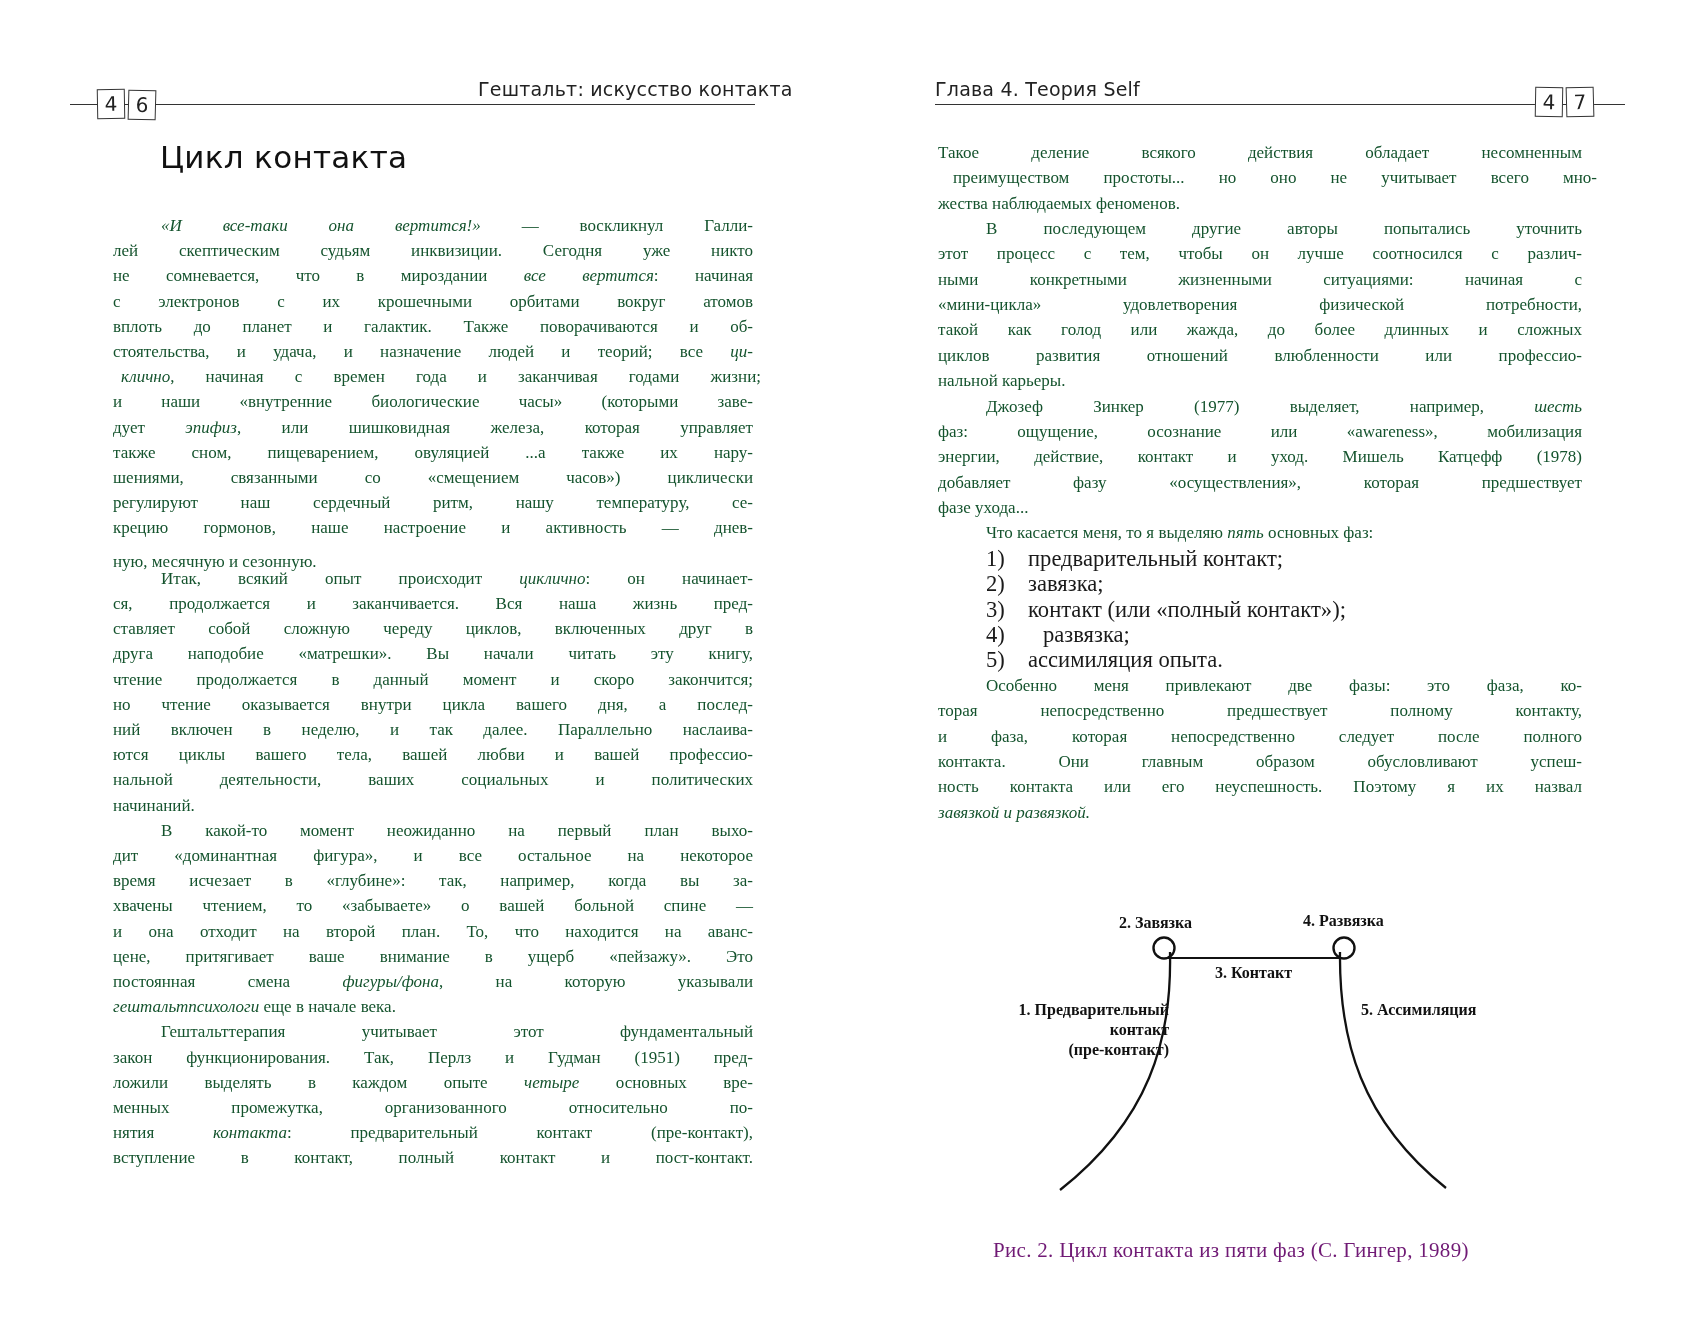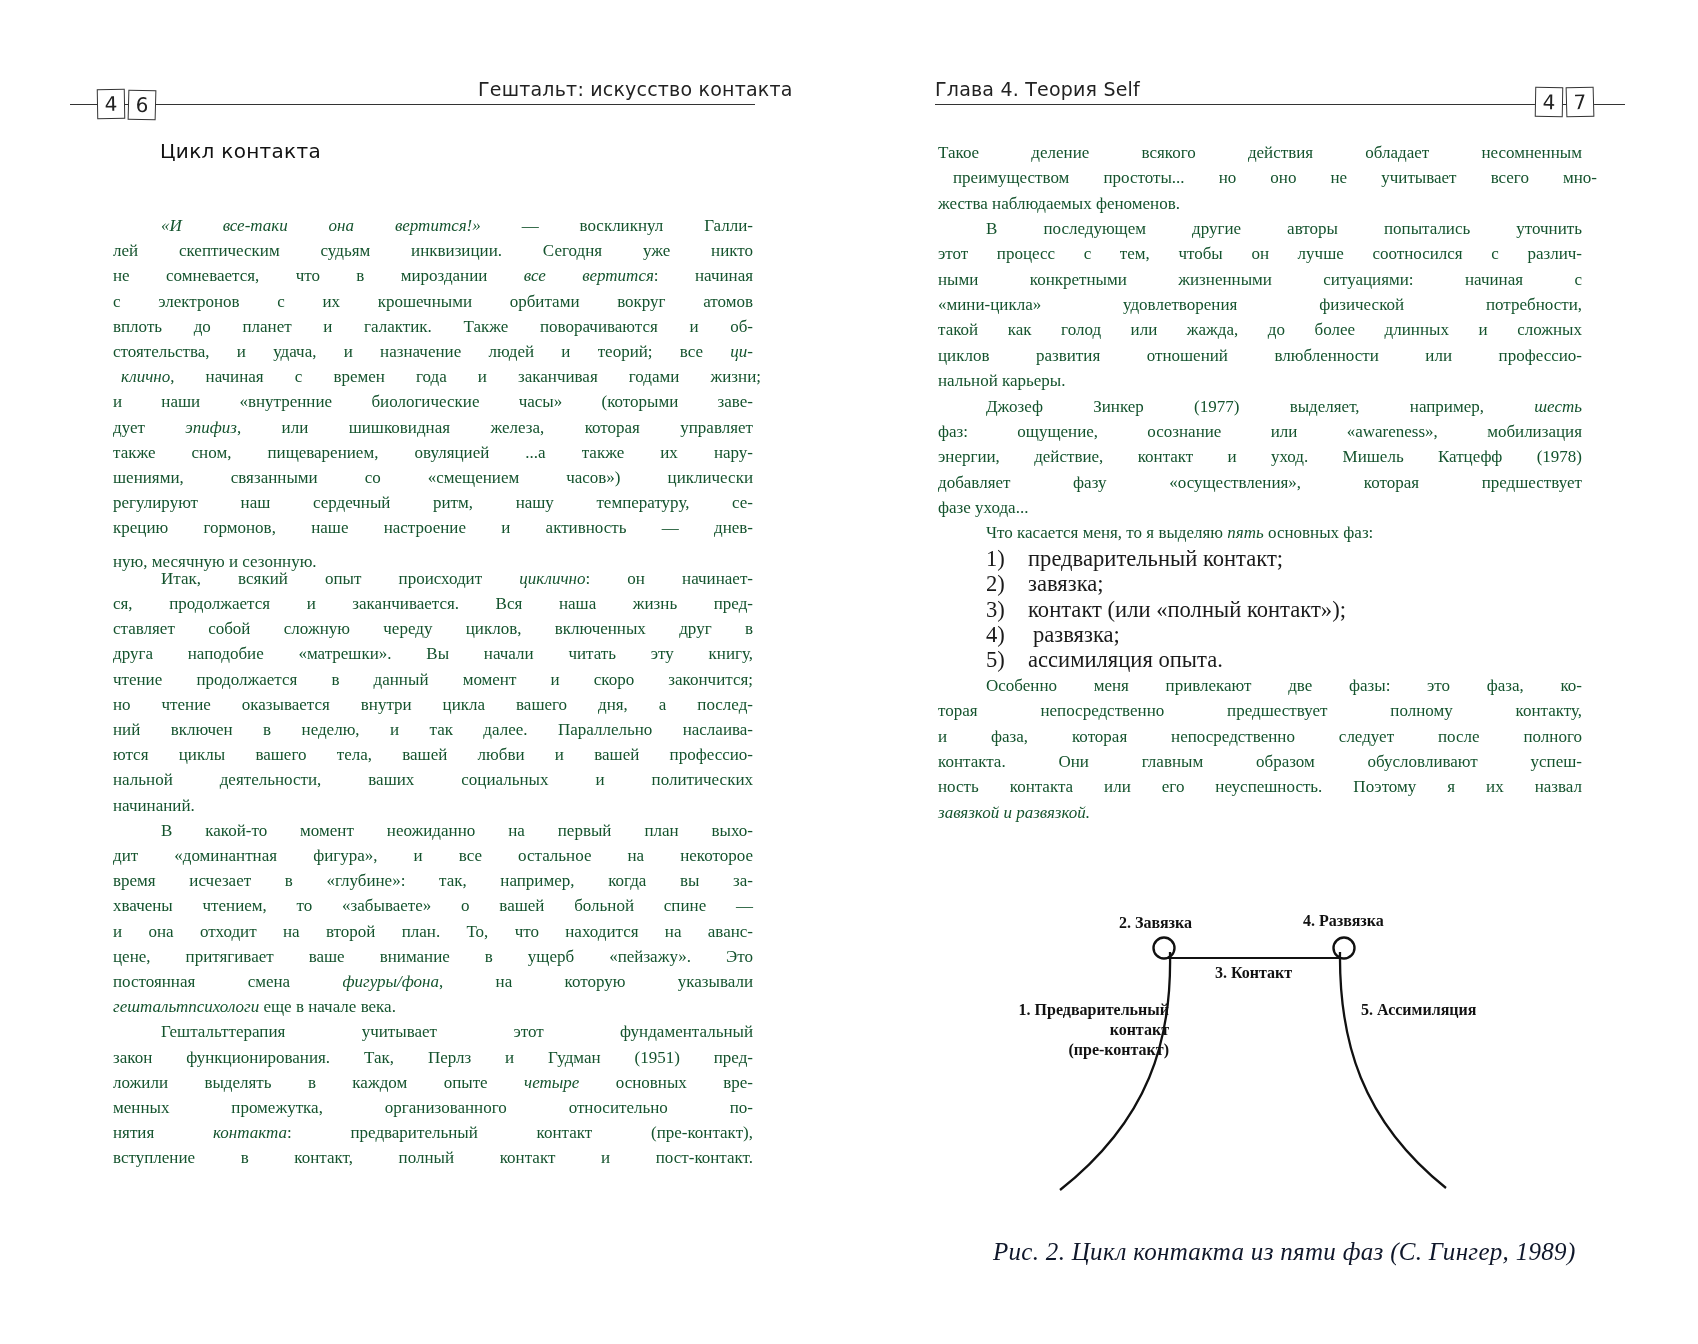--- a/index.html
+++ b/index.html
@@ -6,31 +6,31 @@
   body { width: 1698px; height: 1344px; position: relative; overflow: hidden; color: #1a1a1a; }
   .page { position: absolute; top: 0; height: 1344px; }
   .page-left { left: 0; width: 849px; }
   .page-right { left: 849px; width: 849px; }
 
   .running-head { position: absolute; font-family: "DejaVu Sans", sans-serif; font-size: 19px; color: #222; letter-spacing: 0.2px; }
   .head-rule { position: absolute; height: 0; border-top: 1.6px solid #333; }
   .pnum-box { position: absolute; width: 26px; height: 28px; border: 1.6px solid #333; background: #fff;
               font-family: "DejaVu Sans", sans-serif; font-size: 20px; line-height: 28px; text-align: center; color: #222; }
 
-  .chapter-title { position: absolute; font-family: "DejaVu Sans", sans-serif; font-size: 20px; color: #111; letter-spacing: 0.3px; }
+  .chapter-title { position: absolute; font-family: "DejaVu Sans", sans-serif; font-size: 31px; color: #111; letter-spacing: 0.3px; }
 
   .line { position: absolute; font-family: "Liberation Serif", serif; font-size: 17px; line-height: 27px;
           white-space: nowrap; color: #14532d; }
   .line.j { text-align: justify; text-align-last: justify; }
   .it { font-style: italic; }
 
   .list-num { position: absolute; font-family: "Liberation Serif", serif; font-size: 22.6px; line-height: 27px; }
 
   .fig-label { position: absolute; font-family: "Liberation Serif", serif; font-weight: bold; font-size: 16px; line-height: 20px; color: #111; white-space: nowrap; }
-  .fig-caption { position: absolute; font-family: "Liberation Serif", serif; font-style: italic; font-size: 25px; color: #0f172a; white-space: nowrap; letter-spacing: 0.3px; }
+  .fig-caption { position: absolute; font-family: "Liberation Serif", serif; font-size: 21px; color: #701a75; white-space: nowrap; letter-spacing: 0.3px; }
   svg.diagram { position: absolute; left: 0; top: 0; }
 </style>
 </head>
 <body>
 
 <div class="page page-left">
   <div class="head-rule" style="left:70px; top:104px; width:685px;"></div>
   <div class="pnum-box" style="left:97px; top:89px; transform:rotate(-1deg);">4</div>
   <div class="pnum-box" style="left:128px; top:90px; transform:rotate(1.5deg);">6</div>
   <div class="running-head" style="left:478px; top:78px;">Гештальт: искусство контакта</div>
@@ -114,21 +114,21 @@
       <div>
         <div class="list-num" style="left: 137px; top: 570.3px;">2)</div>
         <div class="list-num" style="left: 179px; top: 570.3px; white-space: nowrap;">завязка;</div>
       </div>
       <div>
         <div class="list-num" style="left: 137px; top: 595.6px;">3)</div>
         <div class="list-num" style="left: 179px; top: 595.6px; white-space: nowrap;">контакт (или «полный контакт»);</div>
       </div>
       <div>
         <div class="list-num" style="left: 137px; top: 620.9px;">4)</div>
-        <div class="list-num" style="left: 184px; top: 620.9px; white-space: nowrap;">развязка;</div>
+        <div class="list-num" style="left: 194px; top: 620.9px; white-space: nowrap;">развязка;</div>
       </div>
       <div>
         <div class="list-num" style="left: 137px; top: 646.2px;">5)</div>
         <div class="list-num" style="left: 179px; top: 646.2px; white-space: nowrap;">ассимиляция опыта.</div>
       </div>
     </div>
 
   <div id="right-lines-after">
       <div class="line j" style="left: 137px; width: 596px; top: 672px;"><span>Особенно меня привлекают две фазы: это фаза, ко-</span></div>
       <div class="line j" style="left: 89px; width: 644px; top: 697.3px;"><span>торая непосредственно предшествует полному контакту,</span></div>

